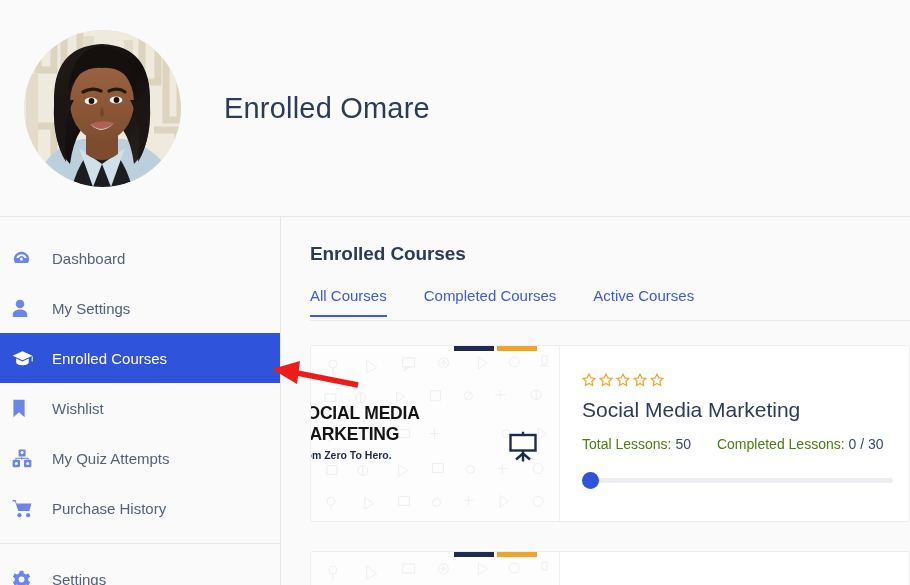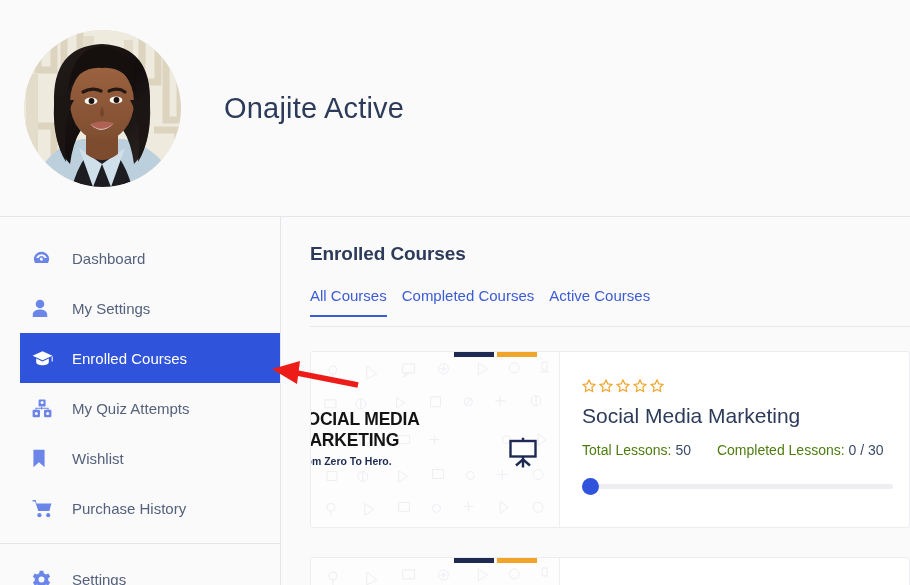--- a/index.html
+++ b/index.html
@@ -65,21 +65,20 @@
   }
 
   .nav-item {
     display: flex;
     align-items: center;
     height: 50px;
     padding-left: 12px;
     cursor: pointer;
     color: #55617c;
     font-size: 15px;
-    margin-left: 20px;
   }
   .nav-item .nav-icon {
     width: 26px;
     height: 24px;
     flex: 0 0 26px;
     display: flex;
     align-items: center;
     justify-content: flex-start;
     color: #6b86e8;
   }
@@ -110,24 +109,24 @@
 
   .main-title {
     font-size: 19px;
     font-weight: 700;
     color: #2d3b5a;
     letter-spacing: -0.1px;
   }
 
   .tabs {
     display: flex;
-    gap: 15px;
+    gap: 37px;
     margin-top: 22px;
     border-bottom: 1px solid #e8e8ee;
-    padding-bottom: 10px;
+    padding-bottom: 4px;
   }
   .tab {
     font-size: 15px;
     color: #3c5bd6;
     padding-bottom: 11px;
     cursor: pointer;
     white-space: nowrap;
     border-bottom: 2px solid transparent;
     margin-bottom: -1px;
   }
@@ -330,21 +329,21 @@
           <circle cx="67.5" cy="71" r="2.9" fill="#1b1210"></circle>
           <circle cx="92.5" cy="70" r="2.9" fill="#1b1210"></circle>
 
           <path d="M78 76 q-4 9 0 11 q4 -2 0 -11" fill="#6d3f26" opacity="0.75"></path>
 
           <path d="M66 94 q12 9 24 -1 q-12 13 -24 1z" fill="#fbfbfb"></path>
           <path d="M66 94 q12 -5 24 -1 q-12 12 -24 1z" fill="#b7645c" opacity="0.85"></path>
         </g>
       </svg>
     </div>
-    <div class="profile-name">Onajite Active</div>
+    <div class="profile-name">Enrolled Omare</div>
   </div>
 
   <div class="body-split">
 
     <nav class="sidebar">
 
       <div class="nav-item">
         <span class="nav-icon">
           <svg width="19" height="19" viewBox="0 0 20 20" fill="currentColor">
             <path d="M10 3C5.6 3 2 6.4 2 10.6c0 1.5.4 2.9 1.2 4.1h13.6c.8-1.2 1.2-2.6 1.2-4.1C18 6.4 14.4 3 10 3zm0 2.4a5.9 5.9 0 0 1 5.6 4H13a3.3 3.3 0 0 0-6 0H4.4a5.9 5.9 0 0 1 5.6-4z"></path>
@@ -367,44 +366,44 @@
 
       <div class="nav-item active">
         <span class="nav-icon">
           <svg width="21" height="17" viewBox="0 0 22 17" fill="currentColor">
             <path d="M11 1 0.6 5.7 11 10.4 21.4 5.7z"></path>
             <path d="M4.4 8.6v3.9c0 1.8 3 3.2 6.6 3.2s6.6-1.4 6.6-3.2V8.6L11 11.7z"></path>
             <path d="M20.6 6.6v5.1h1.1V6.1z"></path>
           </svg>
         </span>
         <span class="nav-label">Enrolled Courses</span>
+      </div>
+
+      <div class="nav-item">
+        <span class="nav-icon">
+          <svg width="14" height="19" viewBox="0 0 14 19" fill="currentColor">
+            <path d="M1.4 0.8h11.2v17.4L7 13.3l-5.6 4.9z"></path>
+          </svg>
+        </span>
+        <span class="nav-label">Wishlist</span>
       </div>
 
       <div class="nav-item">
         <span class="nav-icon">
           <svg width="20" height="19" viewBox="0 0 20 19" fill="currentColor">
             <rect x="6.6" y="0.6" width="7" height="7" rx="1.2"></rect>
             <rect x="0.6" y="10.8" width="7.4" height="7.4" rx="1.2"></rect>
             <rect x="12" y="10.8" width="7.4" height="7.4" rx="1.2"></rect>
             <path d="M9.6 7.8v2.6M3.9 10.8V9.2h12.2v1.6" stroke="currentColor" stroke-width="1.1" fill="none"></path>
             <circle cx="10.1" cy="3.6" r="1.5" fill="#fafafa"></circle>
             <circle cx="4.3" cy="14.5" r="1.5" fill="#fafafa"></circle>
             <circle cx="15.7" cy="14.5" r="1.5" fill="#fafafa"></circle>
           </svg>
         </span>
         <span class="nav-label">My Quiz Attempts</span>
-      </div>
-
-      <div class="nav-item">
-        <span class="nav-icon">
-          <svg width="14" height="19" viewBox="0 0 14 19" fill="currentColor">
-            <path d="M1.4 0.8h11.2v17.4L7 13.3l-5.6 4.9z"></path>
-          </svg>
-        </span>
-        <span class="nav-label">Wishlist</span>
       </div>
 
       <div class="nav-item">
         <span class="nav-icon">
           <svg width="21" height="19" viewBox="0 0 21 19" fill="currentColor">
             <path d="M0.6 1h3.1l.8 3.4h14.9l-2 7.6H6.2l-.4-1.7h-.1L3.1 2.6H0.6z"></path>
             <circle cx="7.4" cy="16.2" r="2.1"></circle>
             <circle cx="16.2" cy="16.2" r="2.1"></circle>
           </svg>
         </span>

